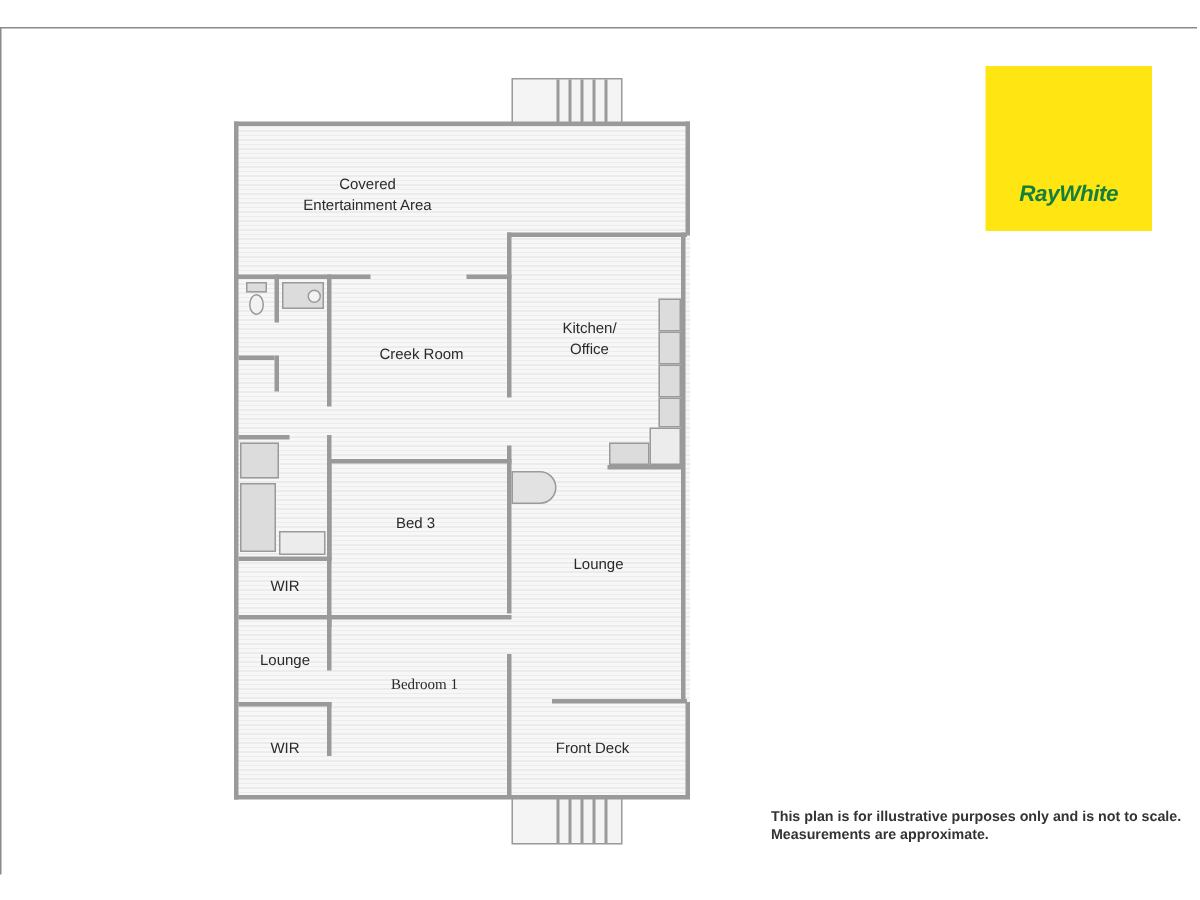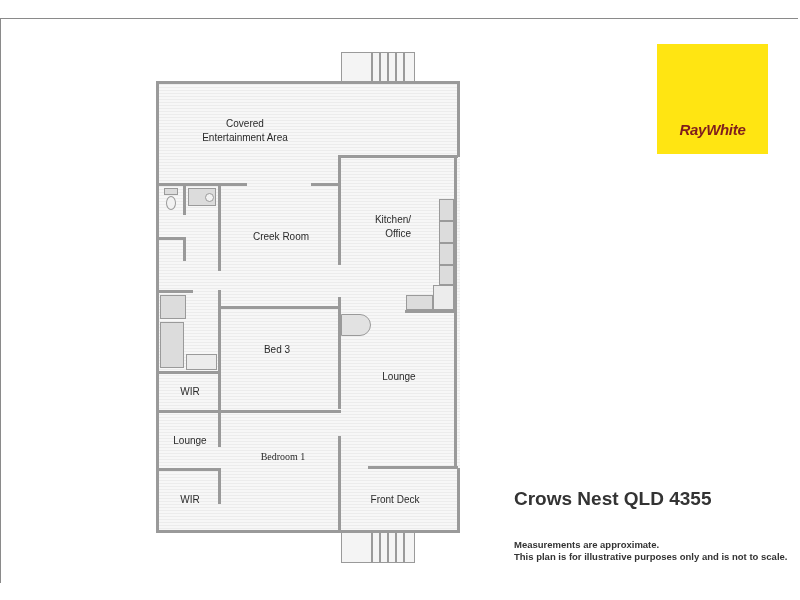--- a/index.html
+++ b/index.html
@@ -6,21 +6,21 @@
   body { width:800px; height:600px; position:relative; overflow:hidden; font-family:"Liberation Sans", sans-serif; }
   .frame { position:absolute; left:0; top:18px; width:798px; height:565px; border:1px solid #8a8a8a; border-right:none; border-bottom:none; box-sizing:border-box; }
   .plan { position:absolute; left:16px; top:0; width:731px; height:600px;margin-left:32px; }
   .wall { position:absolute; background:#9a9a9a; }
   .floor { position:absolute; background:repeating-linear-gradient(to bottom, #f7f7f7 0px, #f7f7f7 2px, #ececec 2px, #ececec 3px); }
   .fixture { position:absolute; background:#dcdcdc; border:1px solid #9a9a9a; box-sizing:border-box; }
   .label { position:absolute; font-size:10px; color:#2a2a2a; text-align:center; line-height:14px; white-space:nowrap; transform:translateX(-50%); }
   .stairs { position:absolute; border:1.5px solid #9a9a9a; box-sizing:border-box; background:#f4f4f4; }
   .stairs .tread { position:absolute; top:0; bottom:0; width:1.5px; background:#9a9a9a; }
   .logo { position:absolute; left:657px; top:44px; width:111px; height:110px; background:#ffe512; }
-  .logo-text { position:absolute; left:0; right:0; bottom:16px; text-align:center; font-size:15px; font-weight:bold; font-style:italic; color:#7f1d1d; letter-spacing:-0.3px; }
+  .logo-text { position:absolute; left:0; right:0; bottom:16px; text-align:center; font-size:15px; font-weight:bold; font-style:italic; color:#15803d; letter-spacing:-0.3px; }
   .address { position:absolute; left:514px; top:488px; font-size:19px; font-weight:bold; color:#333; line-height:22px; }
   .disclaimer { position:absolute; left:514px; top:539px; font-size:9.5px; font-weight:bold; color:#333; line-height:12px; }
 </style>
 </head>
 <body>
 
 <div class="frame"></div>
 
 <div class="plan">
 
@@ -92,37 +92,36 @@
   <div class="fixture" style="left:157px;top:193px;width:9px;height:9px;border-radius:50%;background:#f2f2f2;"></div>
   <div class="fixture" style="left:112px;top:295px;width:26px;height:24px;"></div>
   <div class="fixture" style="left:112px;top:322px;width:24px;height:46px;"></div>
   <div class="fixture" style="left:138px;top:354px;width:31px;height:16px;background:#ececec;"></div>
 
   <div class="label" style="left:197px;top:117px;">
     <div>Covered</div>
     <div>Entertainment Area</div>
   </div>
   <div class="label" style="left:233px;top:230px;">Creek Room</div>
-  <div class="label" style="left:345px;top:213px;text-align:right;">
+  <div class="label" style="left:345px;top:213px;">
     <div>Kitchen/</div>
     <div>Office</div>
   </div>
   <div class="label" style="left:229px;top:343px;">Bed 3</div>
   <div class="label" style="left:351px;top:370px;">Lounge</div>
   <div class="label" style="left:142px;top:385px;">WIR</div>
   <div class="label" style="left:142px;top:434px;">Lounge</div>
   <div class="label" style="left:235px;top:450px;font-family:Liberation Serif, serif;">Bedroom 1</div>
   <div class="label" style="left:142px;top:493px;">WIR</div>
   <div class="label" style="left:347px;top:493px;">Front Deck</div>
 </div>
 
 <div class="logo">
   <div class="logo-text">RayWhite</div>
 </div>
 
 <div class="address">
-  <div>Crows Nest QLD 4355</div>
 </div>
 
 <div class="disclaimer">
+  <div>This plan is for illustrative purposes only and is not to scale.</div>
   <div>Measurements are approximate.</div>
-  <div>This plan is for illustrative purposes only and is not to scale.</div>
 </div>
 
 </body></html>

